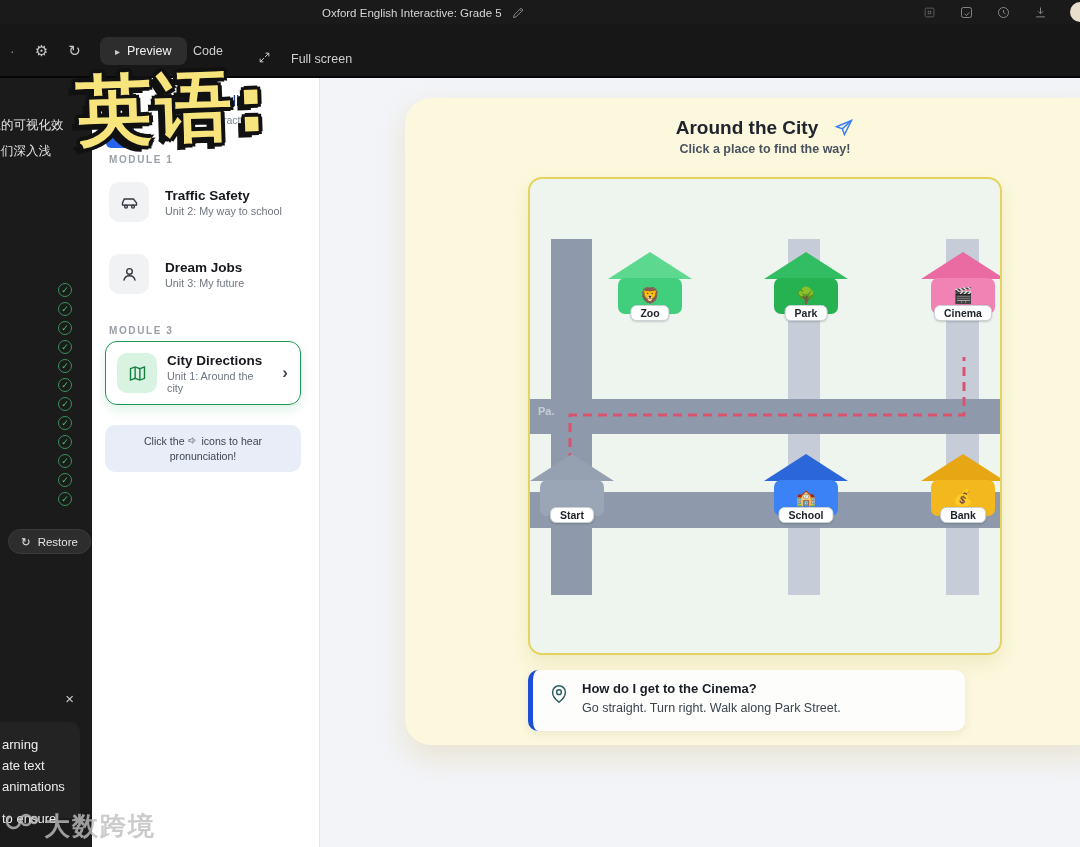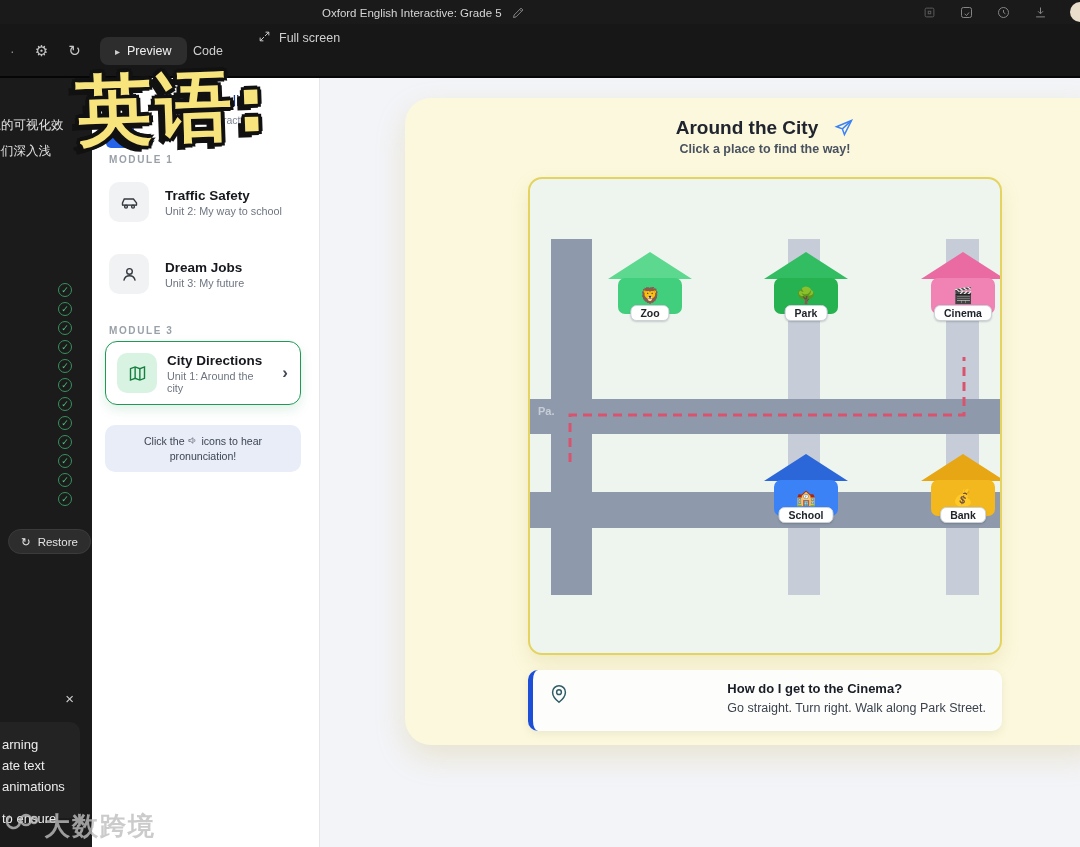--- a/index.html
+++ b/index.html
@@ -16,21 +16,21 @@
   .avatar { width:20px; height:20px; border-radius:50%; background:#e9decb; margin-right:-10px; }
 
   
   .toolbar { position:absolute; left:0; top:24px; width:1080px; height:54px; background:#171717; border-bottom:2px solid #060606; z-index:29; }
   .tool-left { position:absolute; left:10px; top:0; height:54px; display:flex; align-items:center; gap:20px; color:#c6c6c6; }
   .tool-dot { color:#8b8b8b; font-size:14px; }
   .tool-glyph { font-size:15px; color:#c6c6c6; }
   .tab-pill { position:absolute; left:100px; top:13px; height:28px; padding:0 15px; background:#2d2d2d; border-radius:8px;
               color:#f1f1f1; font-size:12.5px; display:flex; align-items:center; gap:7px; }
   .tab-code { position:absolute; left:193px; top:20px; color:#cfcfcf; font-size:12.5px; }
-  .fullscreen { position:absolute; left:258px; top:6px; display:flex; gap:8px; align-items:center; color:#cfcfcf; font-size:12.5px; }
+  .fullscreen { position:absolute; left:258px; top:27px; display:flex; gap:20px; align-items:center; color:#cfcfcf; font-size:12.5px; }
   .fs-ic svg { width:13px; height:13px; stroke:#cfcfcf; fill:none; stroke-width:1.8; }
 
   
   .sidebar { position:absolute; left:0; top:78px; width:92px; height:769px; background:#1b1b1b; overflow:hidden; z-index:20; }
   .side-notes { position:absolute; left:-24px; top:34px; width:150px; color:#e2e2e2; font-size:12.5px; line-height:26px; white-space:nowrap; }
   .check-col { position:absolute; right:20px; top:205px; display:flex; flex-direction:column; gap:5px; }
   .check { width:14px; height:14px; border:1.4px solid #37925d; border-radius:50%; color:#4cc07e; font-size:9px;
            display:flex; align-items:center; justify-content:center; }
   .restore-btn { position:absolute; left:8px; top:451px; height:25px; padding:0 12px; background:#2d2d2d; border:1px solid #3b3b3b;
                  border-radius:13px; color:#e3e3e3; font-size:11.5px; display:flex; align-items:center; gap:7px; }
@@ -86,22 +86,22 @@
   .building { position:absolute; width:84px; z-index:10; }
   .roof { width:84px; height:27px; clip-path:polygon(50% 0, 100% 100%, 0 100%); background:var(--roof,#888); }
   .bbody { width:64px; height:36px; margin:-1px auto 0; border-radius:7px; background:var(--body,#999);
            display:flex; align-items:center; justify-content:center; position:relative; }
   .bemoji { font-size:16px; line-height:1; }
   .plate { position:absolute; left:50%; transform:translateX(-50%); bottom:-7px; background:#ffffff; border:1px solid #ccd1d8;
            border-radius:6px; padding:1px 9px; font-size:10.5px; font-weight:700; color:#20242b; white-space:nowrap;
            box-shadow:0 1px 2px rgba(0,0,0,.18); z-index:11; }
 
   
-  .instruction { position:absolute; left:123px; top:572px; width:474px; height:61px; background:#fdfefc; border-radius:10px;
-                 border-left:5px solid #1d4ed8; box-shadow:0 3px 8px rgba(120,120,90,.12); display:flex; gap:12px; padding:11px 16px 0 15px;justify-content:space-between; }
+  .instruction { position:absolute; left:123px; top:572px; width:437px; height:61px; background:#fdfefc; border-radius:10px;
+                 border-left:5px solid #1d4ed8; box-shadow:0 3px 8px rgba(120,120,90,.12); display:flex; gap:12px; padding:11px 16px 0 15px; }
   .instruction svg { width:22px; height:22px; stroke:#2f5c66; fill:none; stroke-width:1.6; flex:none; margin-top:2px; }
   .inst-q { font-size:13px; font-weight:700; color:#191d25; }
   .inst-a { font-size:12.5px; color:#3c434d; margin-top:5px; }
 
   
   .caption-overlay { position:absolute; left:76px; top:58px; z-index:70; transform:rotate(-2deg);
                      font-size:76px; font-weight:900; color:#f8e47c; letter-spacing:4px; font-family:"DejaVu Sans", sans-serif;
                      text-shadow:
                        -4px 0 #111, 4px 0 #111, 0 -4px #111, 0 4px #111,
                        -3px -3px #111, 3px -3px #111, -3px 3px #111, 3px 3px #111,
@@ -322,20 +322,27 @@
           <div class="plate">Park</div>
         </div>
         <div class="building" style="left: 391px; top: 73px; --roof: #ea6ba2; --body: #f083b3;">
           <div class="roof"></div>
           <div class="bbody">
               <span class="bemoji">🎬</span>
             </div>
           <div class="plate">Cinema</div>
         </div>
 
+        <div class="building" style="left: 0px; top: 275px; --roof: #95a1b1; --body: #9aa6b5;">
+          <div class="roof"></div>
+          <div class="bbody">
+              <span class="bemoji"></span>
+            </div>
+          <div class="plate">Start</div>
+        </div>
         <div class="building" style="left: 234px; top: 275px; --roof: #2c67d9; --body: #3b82f6;">
           <div class="roof"></div>
           <div class="bbody">
               <span class="bemoji">🏫</span>
             </div>
           <div class="plate">School</div>
         </div>
         <div class="building" style="left: 391px; top: 275px; --roof: #e7a614; --body: #f3b81d;">
           <div class="roof"></div>
           <div class="bbody">

